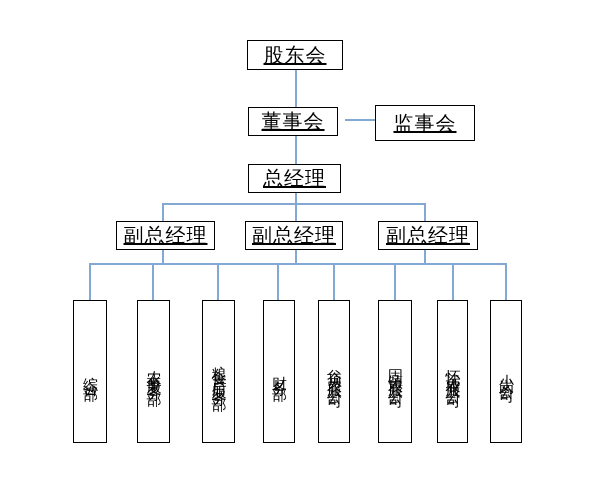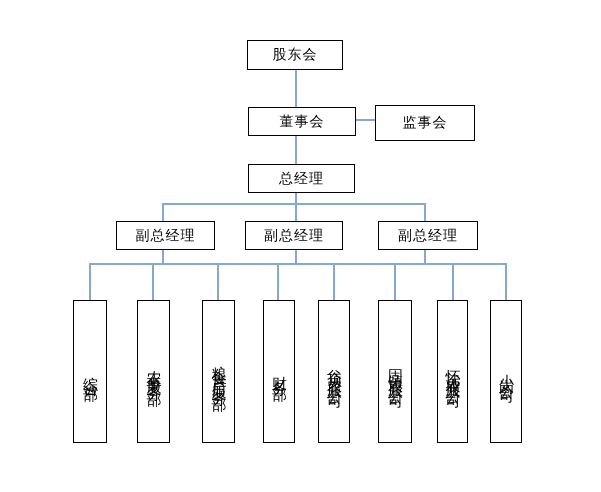--- a/index.html
+++ b/index.html
@@ -19,23 +19,24 @@
   .box {
     position: absolute;
     border: 1px solid #000000;
     background: #ffffff;
     box-sizing: border-box;
     display: flex;
     align-items: center;
     justify-content: center;
   }
   .hbox {
-    font-size: 14px;
+    font-size: 20px;
     letter-spacing: 1px;
     white-space: nowrap;
+    text-decoration: underline;
   }
   .vbox .vtext {
     writing-mode: vertical-rl;
     text-orientation: upright;
     font-size: 15px;
     letter-spacing: 5px;
     line-height: 1;
   }
   .line {
     position: absolute;
@@ -65,24 +66,24 @@
   <div class="line vline" style="left:152px;top:265px;height:35px"></div>
   <div class="line vline" style="left:217px;top:265px;height:35px"></div>
   <div class="line vline" style="left:277px;top:265px;height:35px"></div>
   <div class="line vline" style="left:333px;top:265px;height:35px"></div>
   <div class="line vline" style="left:394px;top:265px;height:35px"></div>
   <div class="line vline" style="left:452px;top:265px;height:35px"></div>
   <div class="line vline" style="left:505px;top:265px;height:35px"></div>
 
   <div class="box hbox" style="left:247px;top:40px;width:96px;height:30px">股东会</div>
 
-  <div class="box hbox" style="left:248px;top:107px;width:108px;height:29px">董事会</div>
+  <div class="box hbox" style="left:248px;top:107px;width:90px;height:29px">董事会</div>
   <div class="box hbox" style="left:375px;top:105px;width:100px;height:36px">监事会</div>
 
-  <div class="box hbox" style="left:248px;top:164px;width:107px;height:29px">总经理</div>
+  <div class="box hbox" style="left:248px;top:164px;width:93px;height:29px">总经理</div>
 
   <div class="box hbox" style="left:116px;top:221px;width:99px;height:29px">副总经理</div>
   <div class="box hbox" style="left:245px;top:221px;width:98px;height:29px">副总经理</div>
   <div class="box hbox" style="left:378px;top:221px;width:100px;height:29px">副总经理</div>
 
   <div class="box vbox" style="left:73px;top:300px;width:34px;height:143px">
     <span class="vtext">综合部</span>
   </div>
   <div class="box vbox" style="left:137px;top:300px;width:33px;height:143px">
     <span class="vtext">农事服务部</span>

